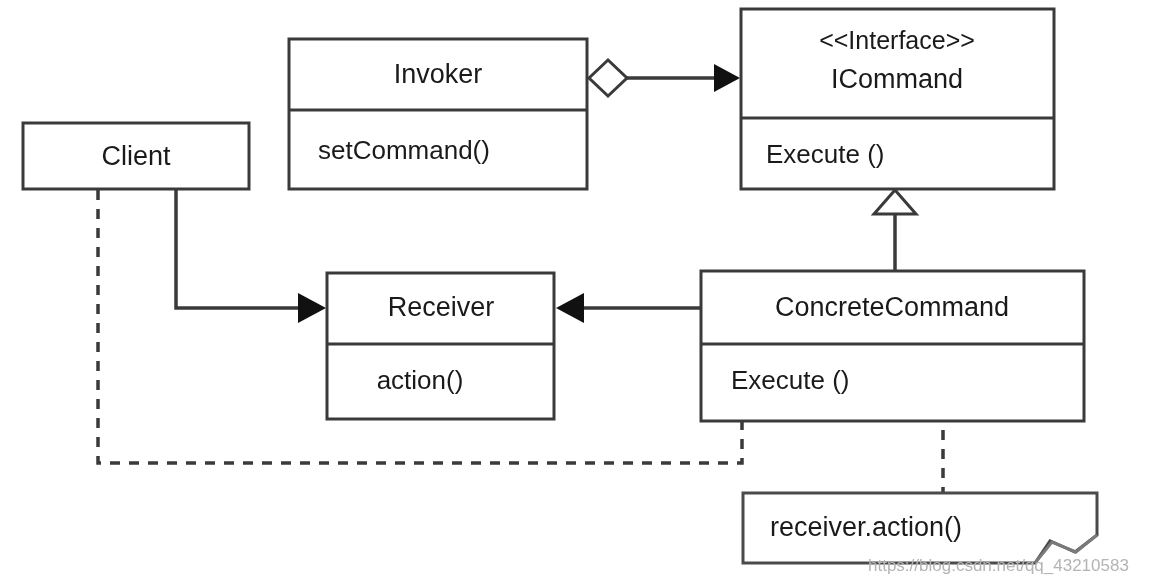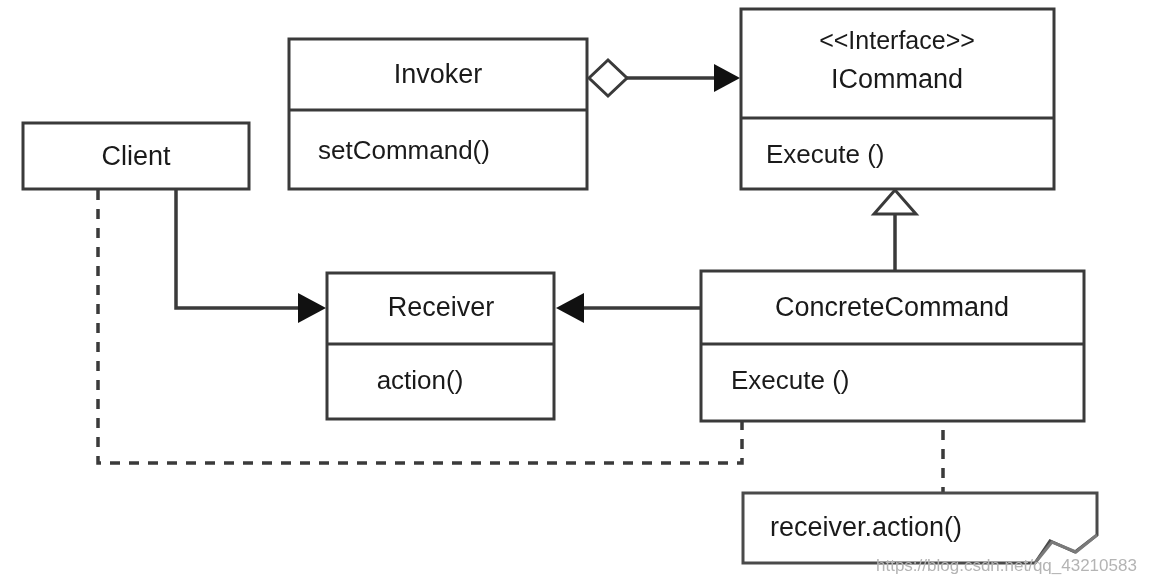--- a/index.html
+++ b/index.html
@@ -105,21 +105,20 @@
   .watermark {
     position: absolute;
     left: 868px;
     top: 556px;
     font-family: "Liberation Sans", sans-serif;
     font-size: 17px;
     color: #b4b4b4;
     white-space: nowrap;
     z-index: 3;
     pointer-events: none;
-    margin-left: 8px;
   }
 </style>
 </head>
 <body>
 
 <div id="canvas">
 
   <svg class="layer edges" viewBox="0 0 1160 586" xmlns="http://www.w3.org/2000/svg">
 
     <g>

